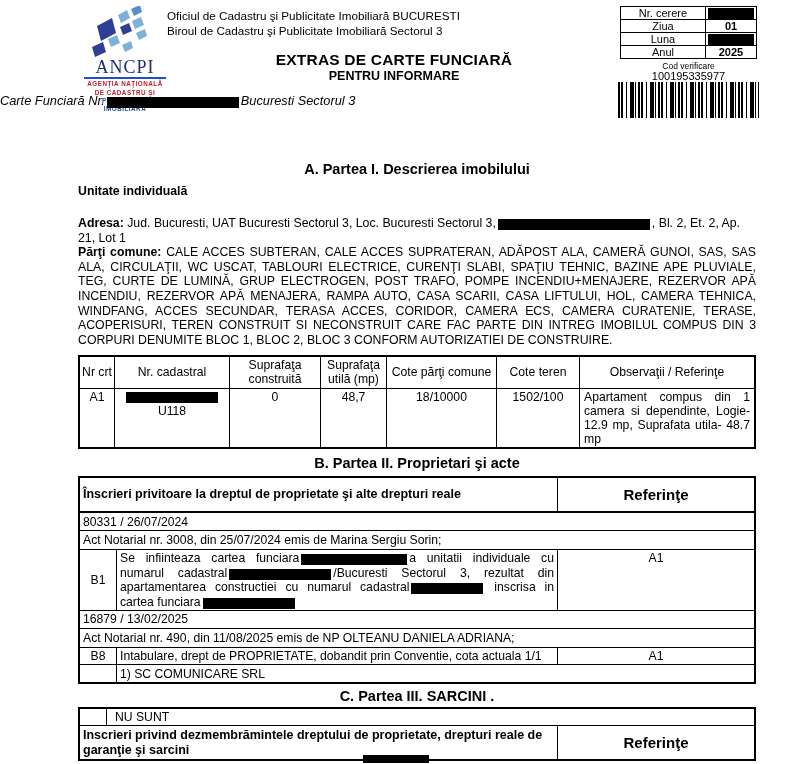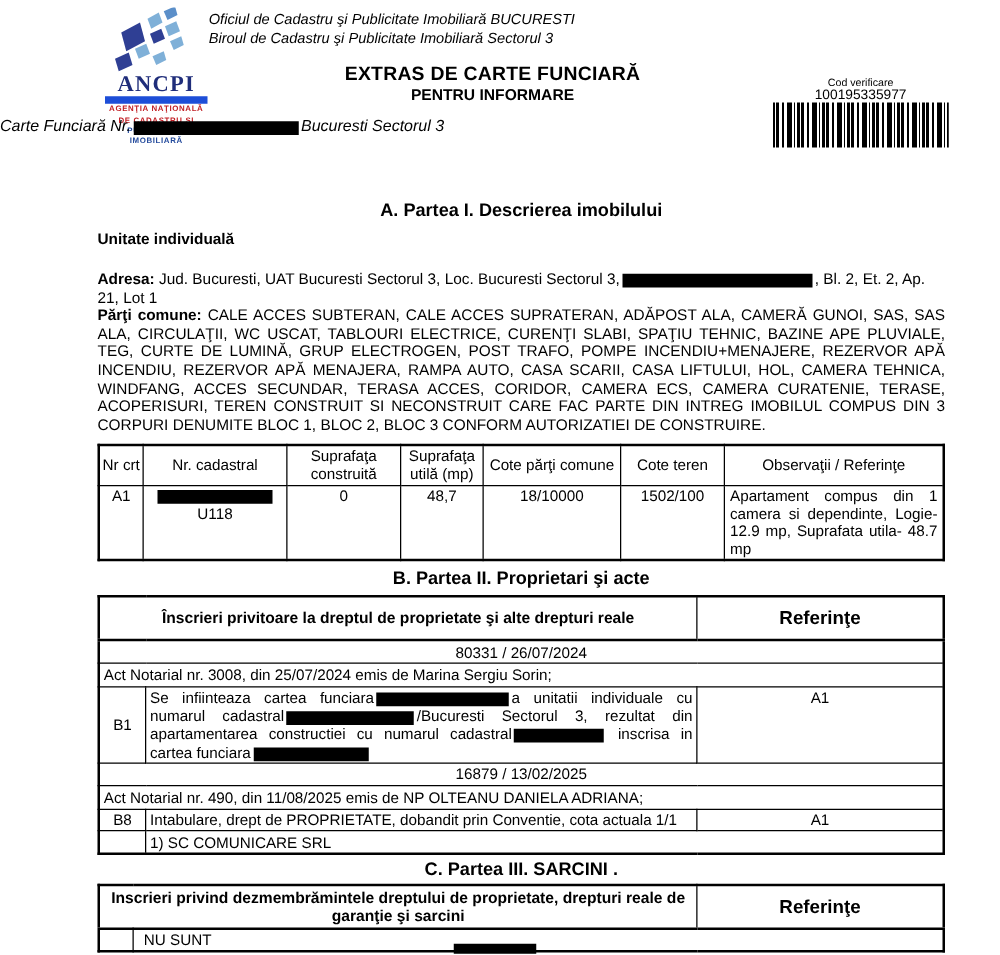--- a/index.html
+++ b/index.html
@@ -2,27 +2,27 @@
 <html><head>
 <meta charset="utf-8">
 <style>
   html,body{margin:0;padding:0;background:#fff;}
   #page{position:relative;width:800px;height:764px;background:#fff;overflow:hidden;
         font-family:"Liberation Sans",sans-serif;color:#000;font-size:12px;}
 
   
   .logo{position:absolute;left:84px;top:6px;width:82px;text-align:center;}
   .logo svg{display:block;margin:0 auto;}
-  .logo-word{font-family:"Liberation Serif",serif;font-weight:bold;font-size:18px;color:#1f2d7a;
-             letter-spacing:1px;line-height:1;border-bottom:6px solid #1d4ed8;padding-bottom:1px;margin-top:-2px;}
+  .logo-word{font-family:"Liberation Serif",serif;font-weight:normal;font-size:18px;color:#1f2d7a;
+             letter-spacing:1px;line-height:1;border-bottom:2px solid #1d4ed8;padding-bottom:1px;margin-top:-2px;}
   .logo-sub{font-size:6.3px;font-weight:bold;letter-spacing:.5px;line-height:7.5px;margin-top:1px;}
   .logo-sub.red{color:#c22026;}
   .logo-sub.blue{color:#234a9c;}
 
-  .office{position:absolute;left:167px;top:9px;font-size:11.7px;line-height:14.5px;font-style:italic;}
+  .office{position:absolute;left:167px;top:9px;font-size:11.7px;line-height:14.5px;}
 
   .title-block{position:absolute;left:0;top:51px;width:788px;text-align:center;}
   .doc-title{font-size:15.5px;font-weight:bold;letter-spacing:.2px;line-height:18px;}
   .doc-subtitle{font-size:12.5px;font-weight:bold;line-height:14px;}
   .cf-line{position:absolute;left:0;top:93px;width:788px;text-align:left;
            font-style:italic;font-size:12.8px;}
 
   .reqbox{position:absolute;left:620px;top:6px;width:137px;border-collapse:collapse;}
   .reqbox td{border:1px solid #000;height:12px;padding:0 2px;font-size:11px;text-align:center;vertical-align:middle;}
   .reqbox td.lbl{width:80px;}
@@ -55,23 +55,23 @@
   table.doc td,table.doc th{border:1px solid #000;font-weight:normal;font-size:12.2px;padding:1px 3px;}
 
   
   table.ta th{text-align:center;vertical-align:middle;line-height:13.5px;padding:2px 2px;}
   table.ta td{vertical-align:top;text-align:center;line-height:14px;}
   table.ta td.obs{text-align:justify;padding:1px 4px;}
   .ca1{width:30px;} .ca2{width:110px;} .ca3{width:86px;} .ca4{width:61px;}
   .ca5{width:105px;} .ca6{width:78px;}
 
   
-  table.tb td.hmain{font-weight:bold;text-align:center;vertical-align:middle;height:31px;font-size:12.5px;line-height:15px;border-bottom:2px solid #000;}
+  table.tb td.hmain{font-weight:bold;vertical-align:middle;height:31px;font-size:12.5px;line-height:15px;border-bottom:2px solid #000;}
   table.tb td.href{font-weight:bold;text-align:center;vertical-align:middle;width:190px;font-size:15px;border-bottom:2px solid #000;}
-  td.entry-num{font-weight:bold;font-size:12.6px;padding:1px 4px;height:15px;text-align:center;}
+  td.entry-num{font-weight:bold;font-size:12.6px;padding:1px 4px;height:15px;}
   td.entry-act{padding:1px 4px;height:16px;}
   td.idcell{width:30px;text-align:center;vertical-align:middle;font-size:12.5px;}
   td.jtext{text-align:justify;line-height:14.4px;padding:1px 4px;}
   td.refcell{width:190px;text-align:center;vertical-align:top;}
   td.ownercell{font-weight:bold;padding:1px 4px 1px 8px;height:15px;}
   table.tc td.mini{width:20px;}
   table.tc td.nusunt{padding:1px 4px 1px 8px;height:14px;}
 
   .bottom-redact{position:absolute;left:363px;top:755px;width:66px;height:8px;background:#000;}
 </style>
@@ -104,20 +104,44 @@
   </div>
 
   <div class="title-block">
     <div class="doc-title">EXTRAS DE CARTE FUNCIARĂ</div>
     <div class="doc-subtitle">PENTRU INFORMARE</div>
   </div>
   <div class="cf-line">
     <span>Carte Funciară Nr.</span><span class="redact r-cf"></span><span>Bucuresti Sectorul 3</span>
   </div>
 
+  <table class="reqbox">
+    <tbody>
+        <tr>
+      <td class="lbl">Nr. cerere</td>
+      <td class="val">
+            <span class="bar"></span>
+          </td>
+    </tr>
+    <tr>
+      <td class="lbl">Ziua</td>
+      <td class="val">01</td>
+    </tr>
+    <tr>
+      <td class="lbl">Luna</td>
+      <td class="val">
+            <span class="bar"></span>
+          </td>
+    </tr>
+    <tr>
+      <td class="lbl">Anul</td>
+      <td class="val">2025</td>
+    </tr>
+  </tbody>
+    </table>
   <div class="codver">Cod verificare</div>
   <div class="codnum">100195335977</div>
   <div class="barcode"></div>
 
   <div class="content">
 
     <div class="sec-title">A. Partea I. Descrierea imobilului</div>
     <div class="unit">Unitate individuală</div>
 
     <p class="addr"><span class="b">Adresa:</span> <span>Jud. Bucuresti, UAT Bucuresti Sectorul 3, Loc. Bucuresti Sectorul 3,</span><span class="redact r-addr"></span><span>, Bl. 2, Et. 2, Ap. 21, Lot 1</span></p>
@@ -182,27 +206,27 @@
         <td class="ownercell" colspan="2">1)  SC COMUNICARE SRL</td>
       </tr>
     </tbody>
       </table>
 
     <div class="sec-title" style="margin:3px 0 2px 0;">C. Partea III. SARCINI .</div>
 
     <table class="doc tb tc">
       <tbody>
           <tr>
+        <td class="mini"></td>
+        <td class="nusunt" colspan="2">NU SUNT</td>
+      </tr>
+      <tr>
         <td class="hmain" colspan="2">Inscrieri privind dezmembrămintele dreptului de proprietate, drepturi reale de garanţie şi sarcini</td>
         <td class="href">Referinţe</td>
       </tr>
-      <tr>
-        <td class="mini"></td>
-        <td class="nusunt" colspan="2">NU SUNT</td>
-      </tr>
     </tbody>
       </table>
 
   </div>
 
   <div class="bottom-redact"></div>
 
 </div>
 
 </body></html>

